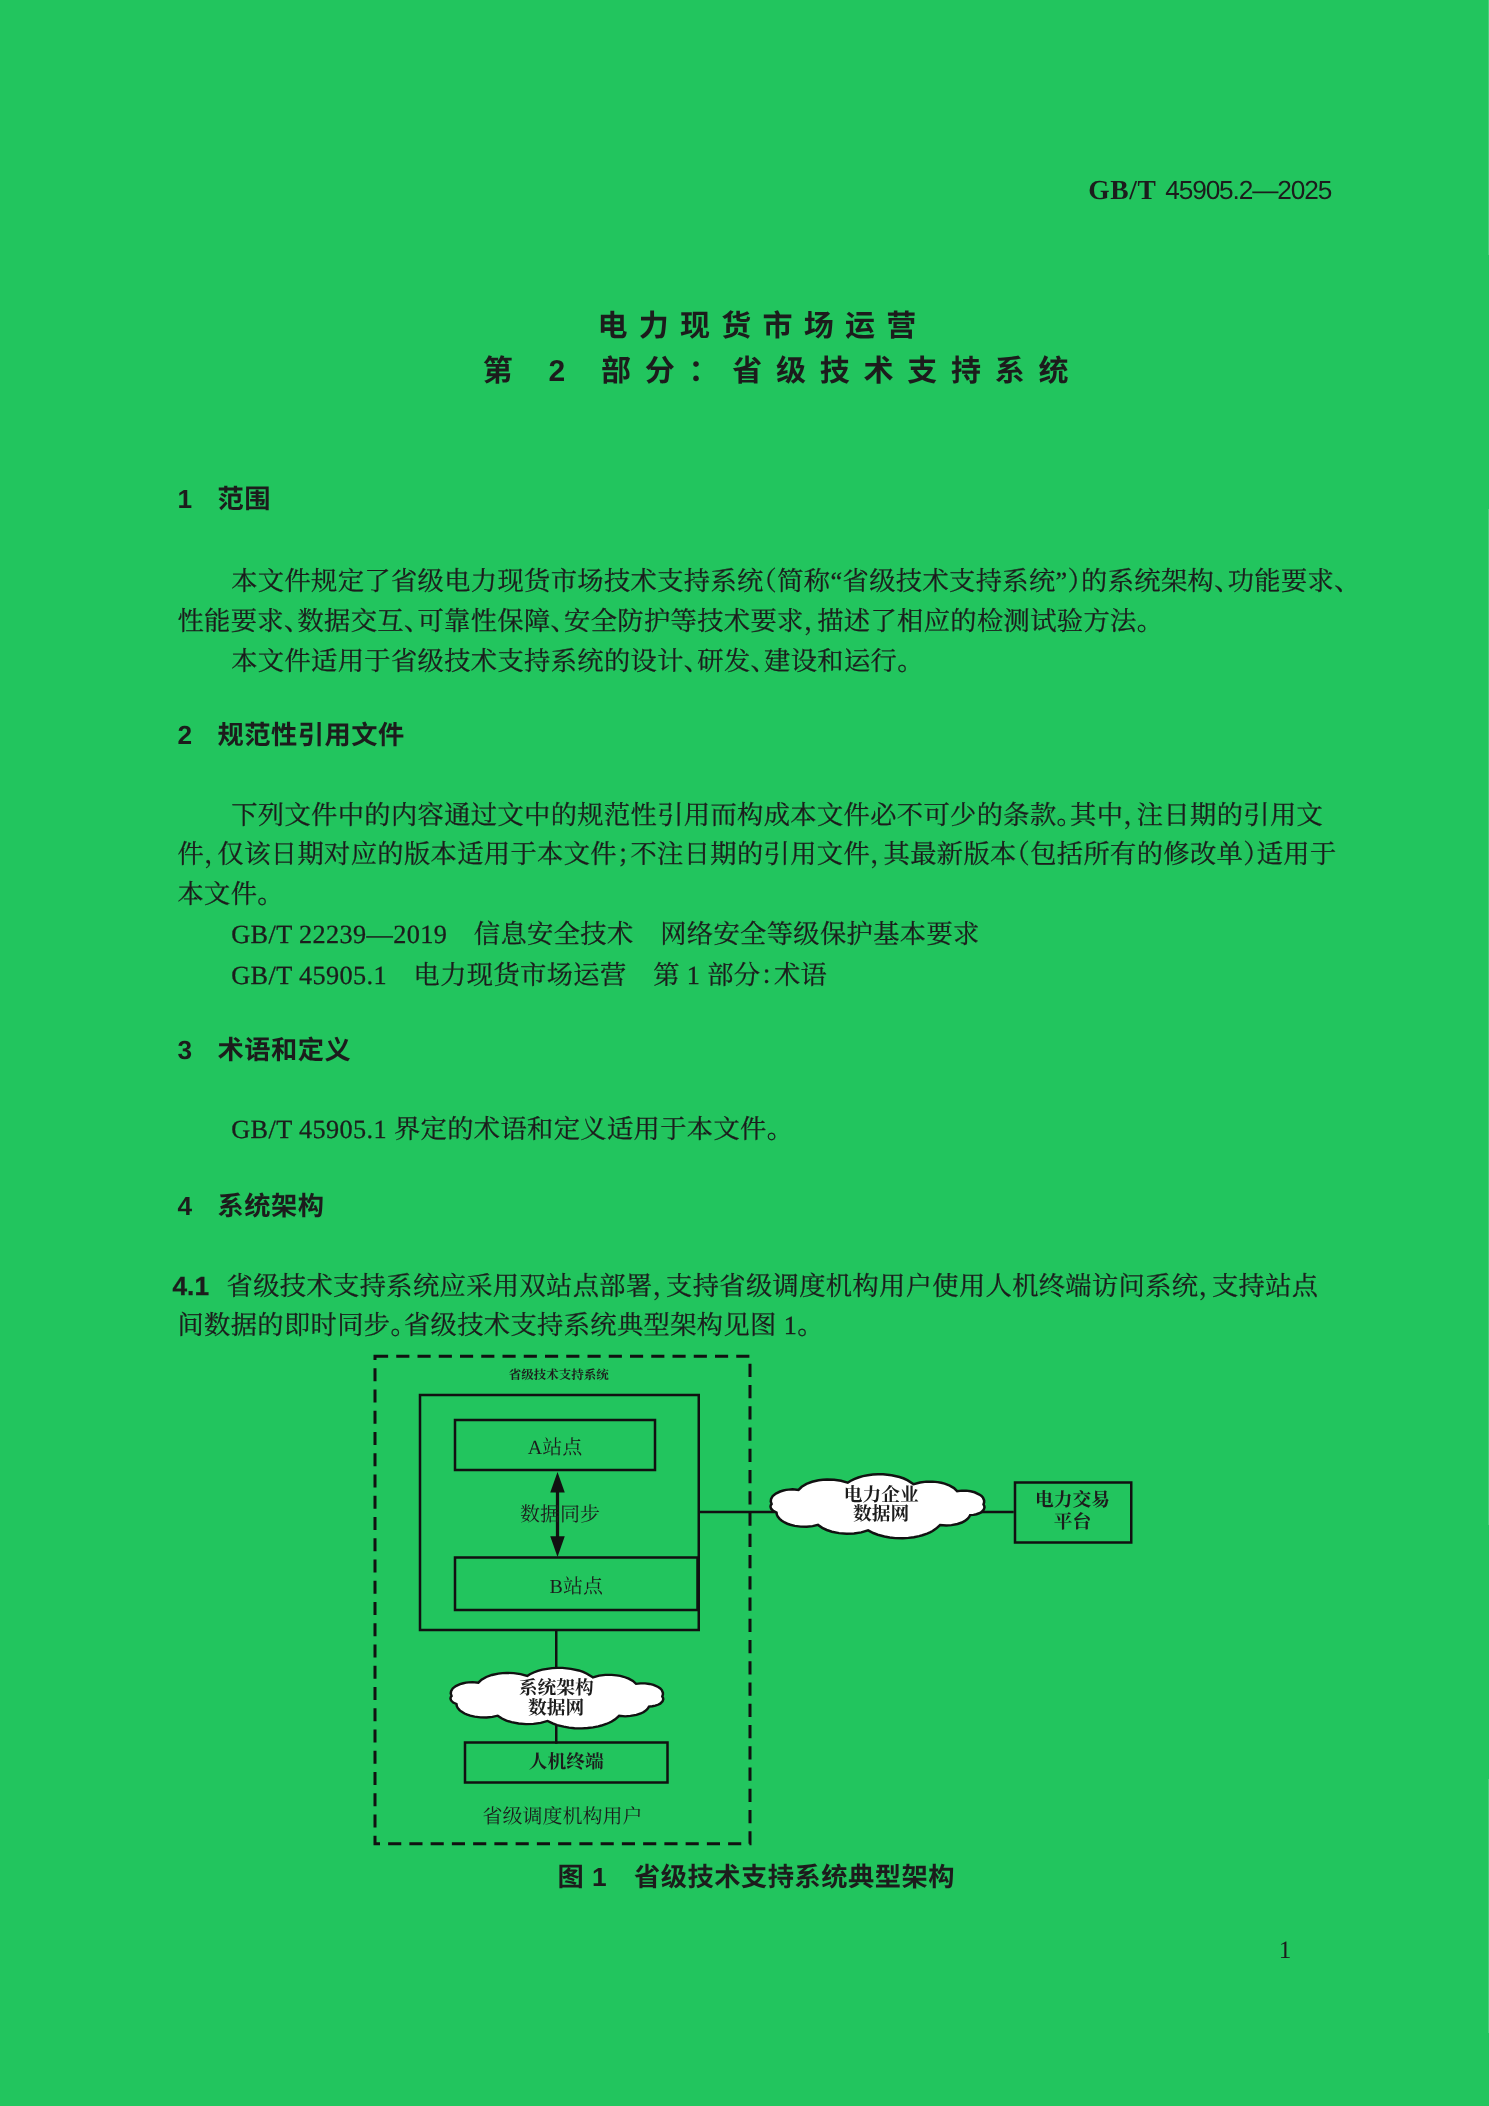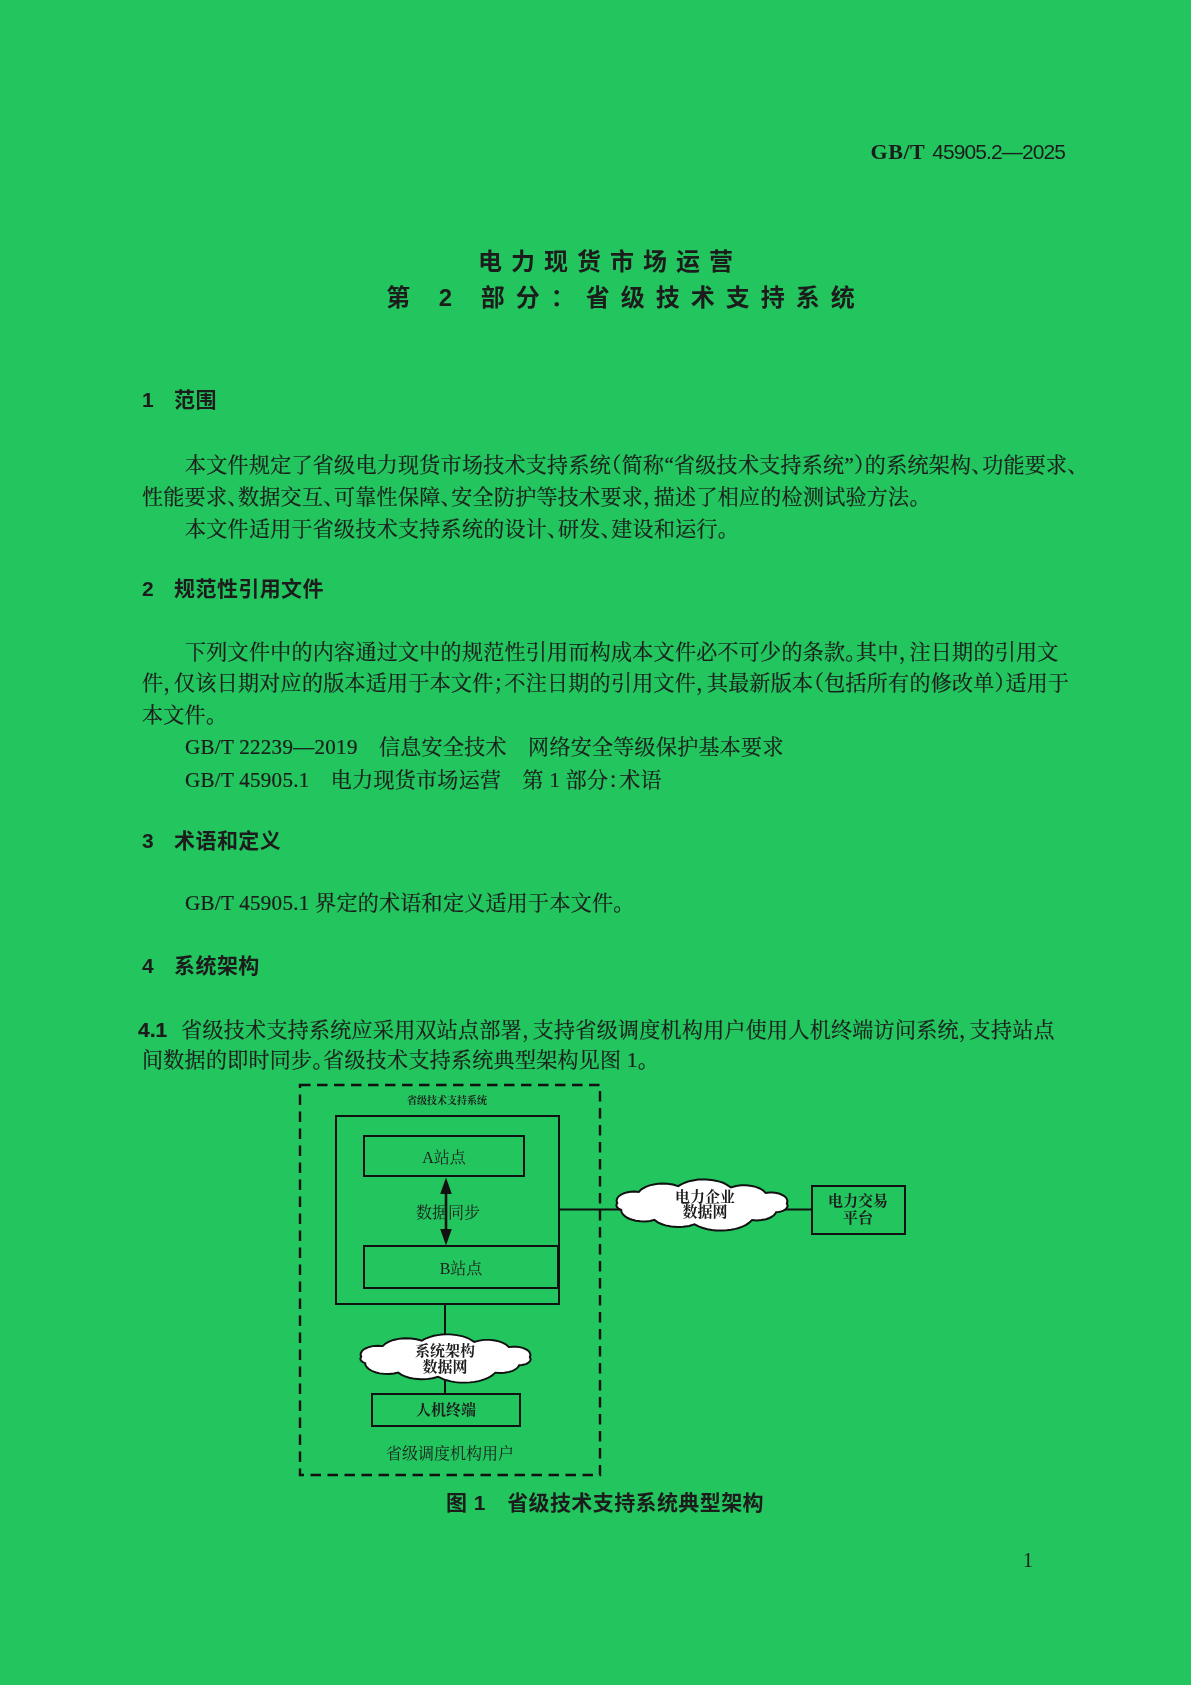--- a/index.html
+++ b/index.html
@@ -153,21 +153,21 @@
     </div>
 
   <div class="abs d-bold15 cloud-label" style="left:705px; top:1190px;"><span>电力企业</span><br><span>数据网</span></div>
 
   <div class="dbox d-bold15" style="left:810.5px; top:1185px; width:95px; height:50px; line-height:17px;">
       <span><span>电力交易</span><br><span>平台</span></span>
     </div>
 
   <div class="abs d-bold15 cloud-label" style="left:445px; top:1343px; line-height:16px;"><span>系统架构</span><br><span>数据网</span></div>
 
-  <div class="dbox d-bold15" style="left:371px; top:1393px; width:150px; height:34px;">
+  <div class="dbox d-bold15" style="left:371px; top:1393px; width:164px; height:34px;">
       <span>人机终端</span>
     </div>
 
   <div class="abs d-serif" style="left:450px; top:1446px; transform:translateX(-50%);">省级调度机构用户</div>
 
   <div class="abs figure-caption">图 1　省级技术支持系统典型架构</div>
 
   <div class="abs page-number">1</div>
 
 </div>

